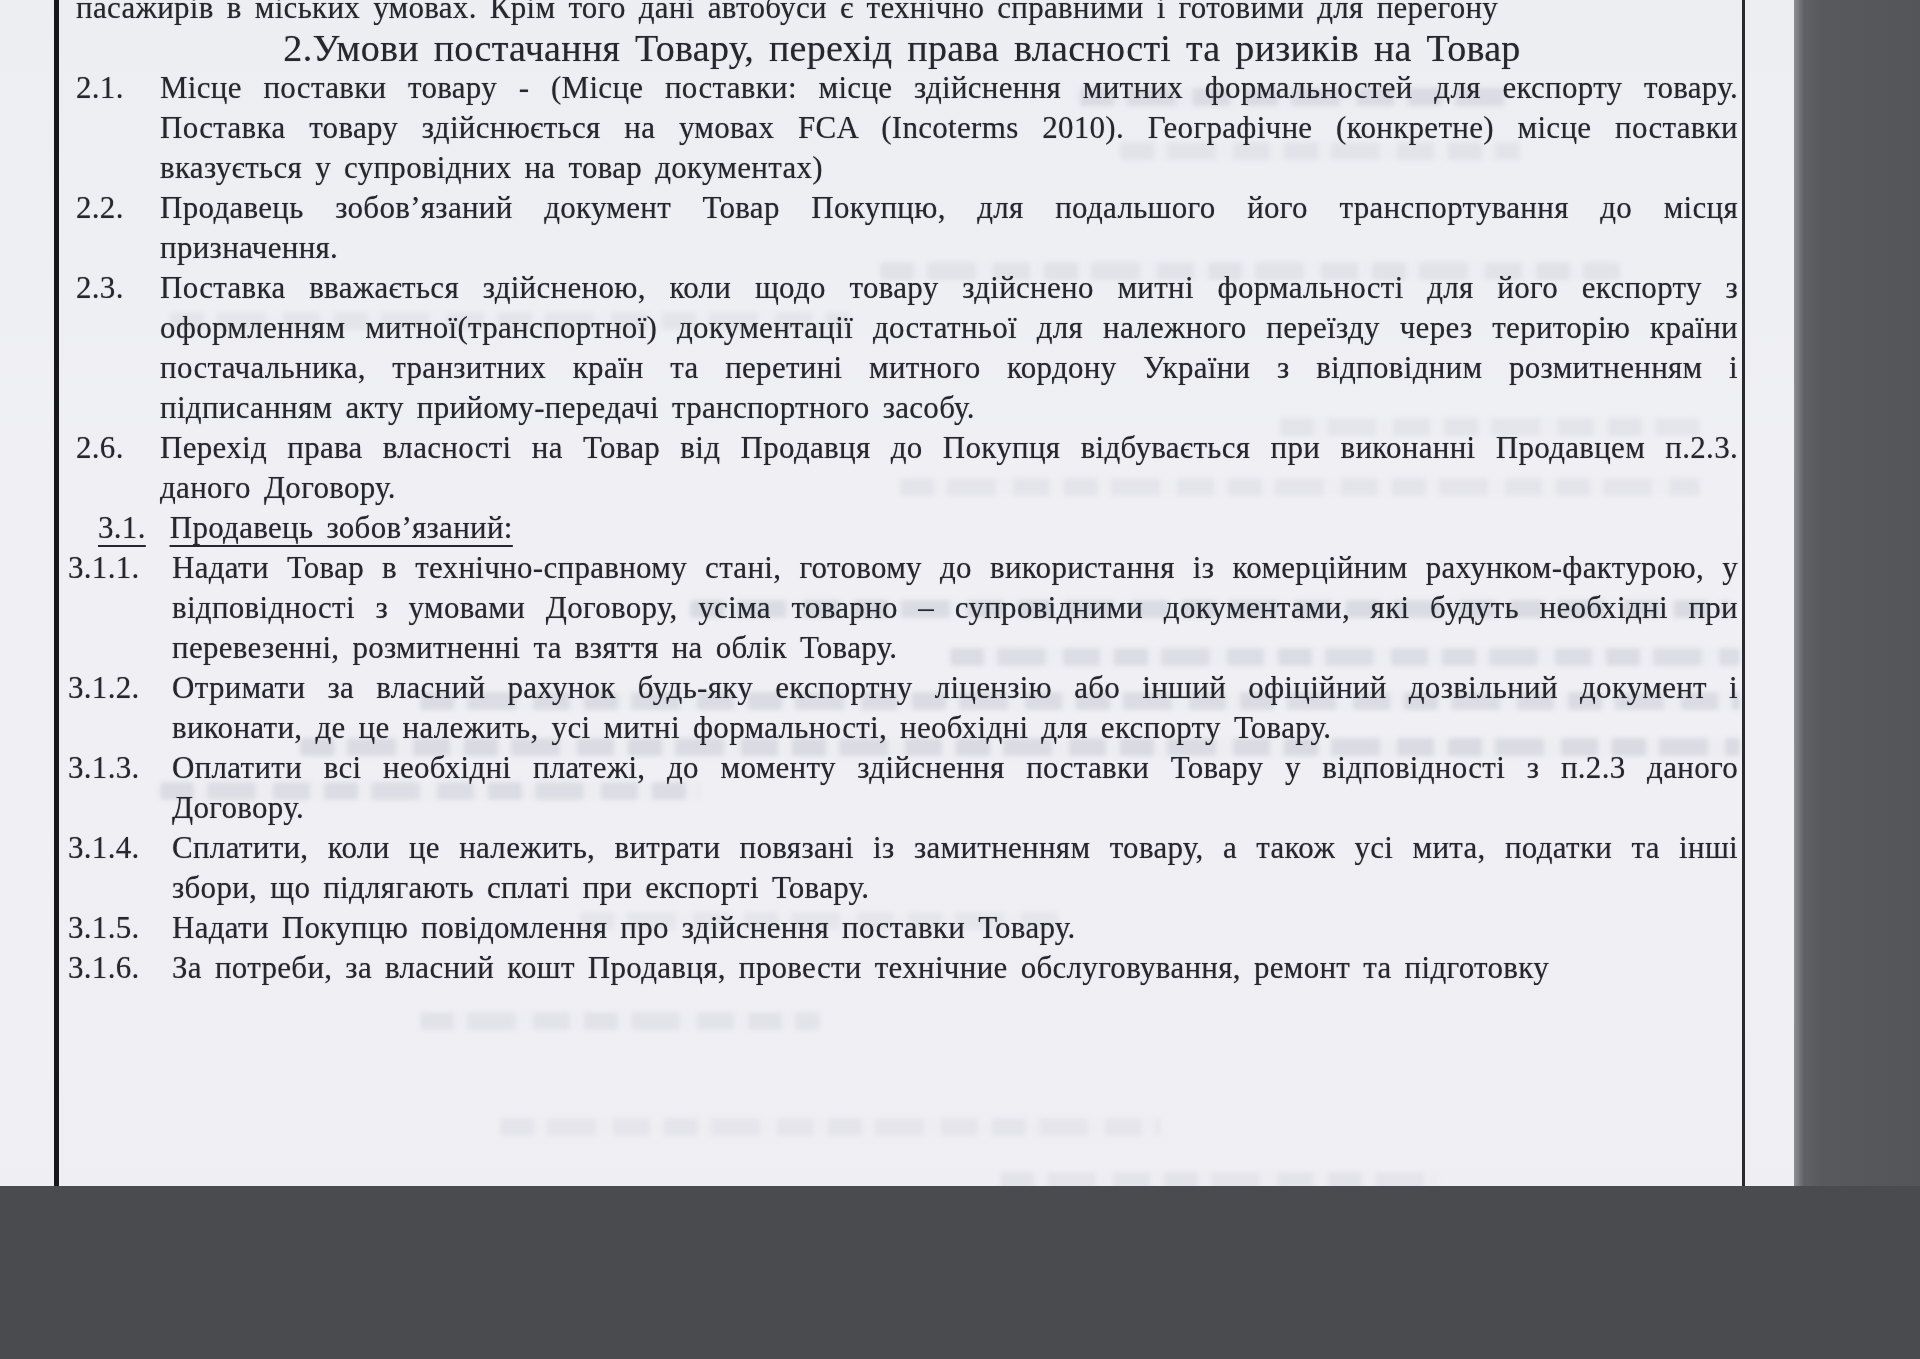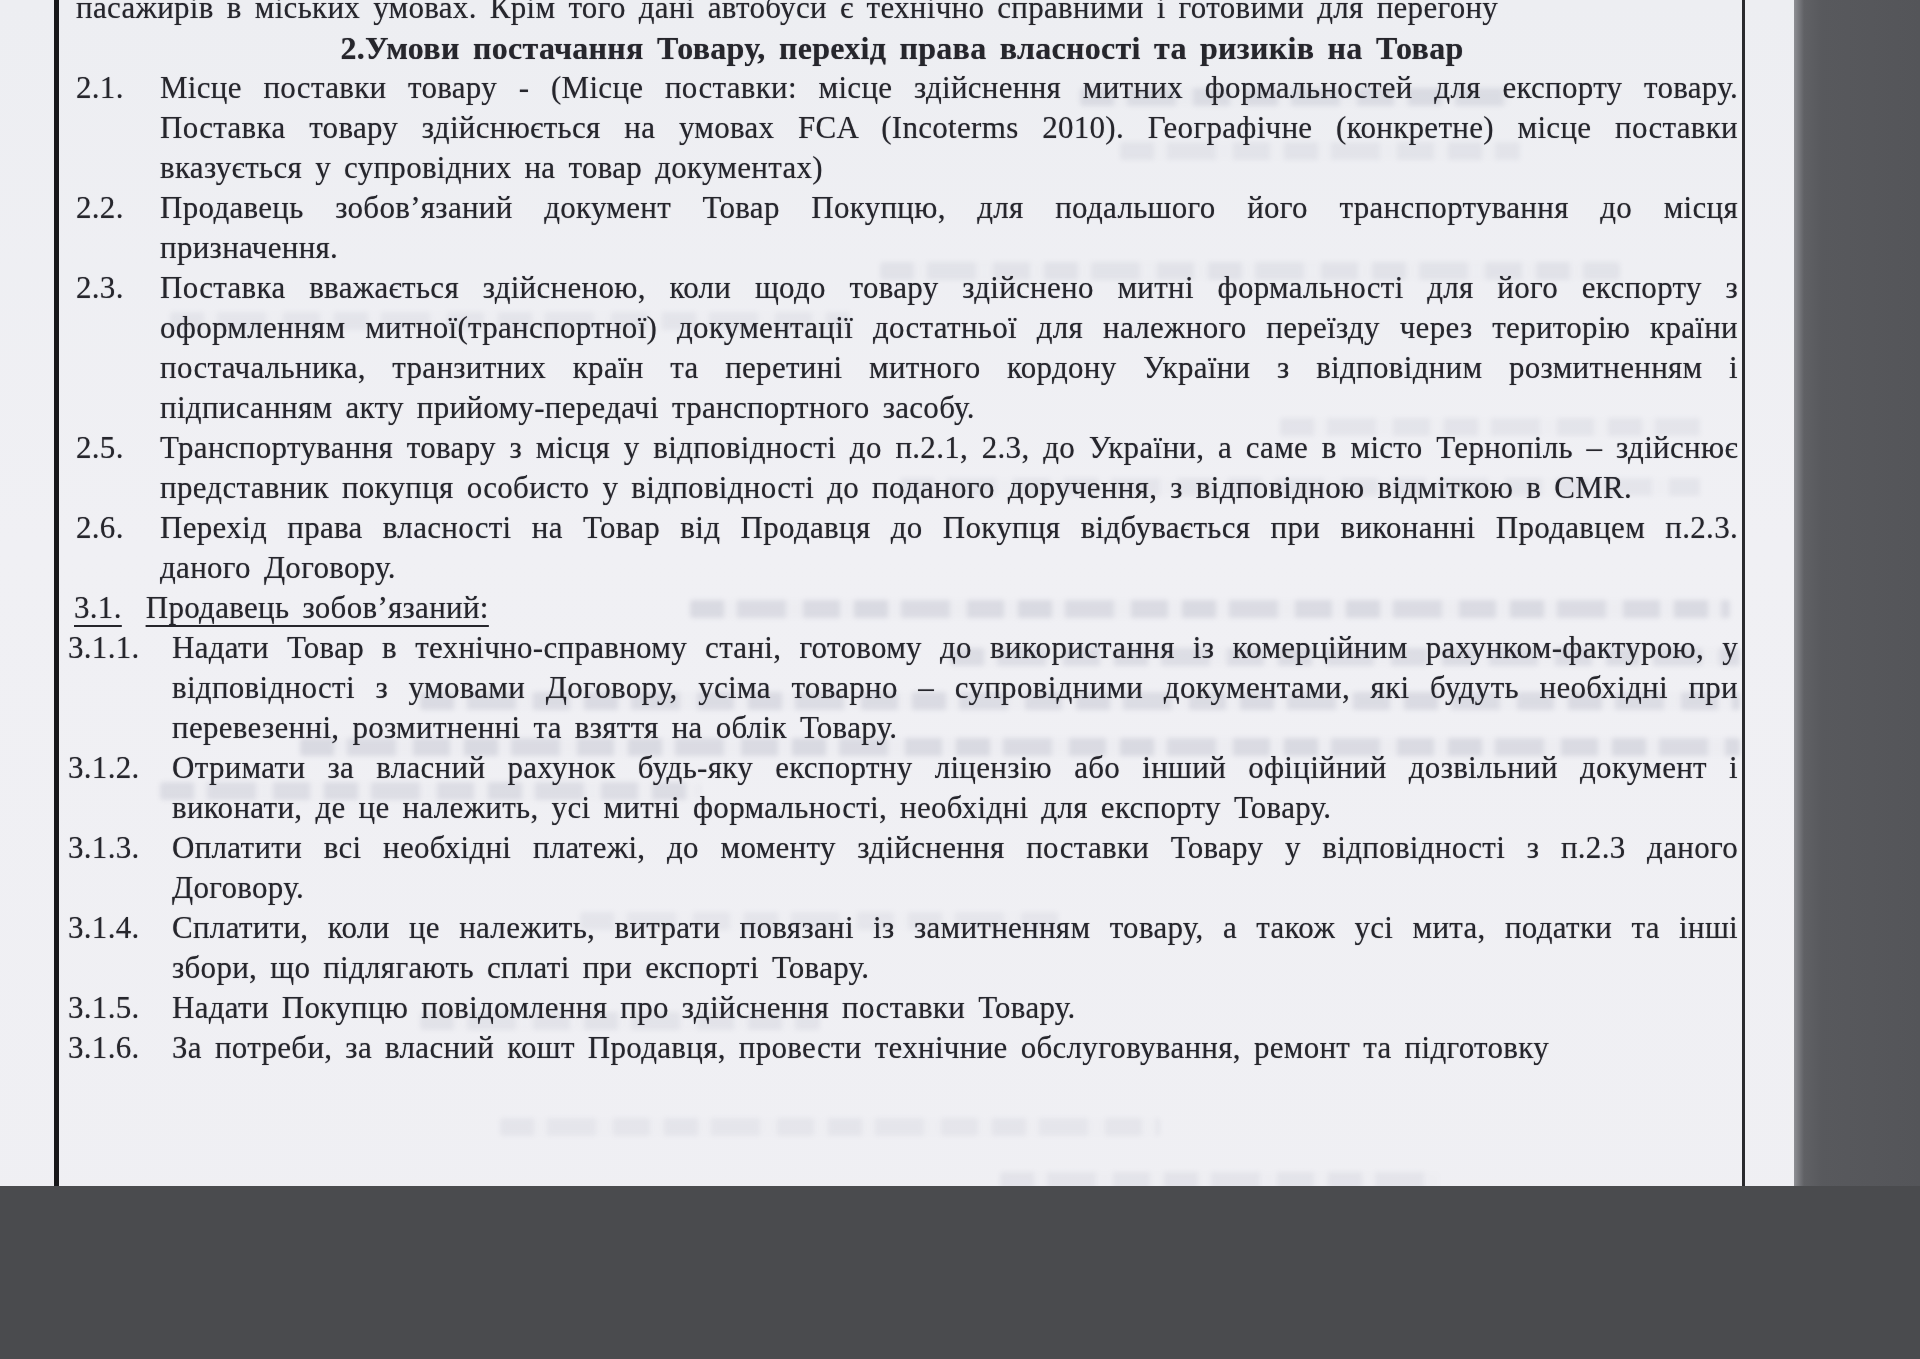--- a/index.html
+++ b/index.html
@@ -40,34 +40,34 @@
     font-size: 31px;
     line-height: 40px;
     letter-spacing: 0.3px;
     word-spacing: 5px;
     text-shadow: 0 0 1px rgba(40,40,55,0.55);
   }
   .top-fragment { margin-top: -12px; }
   .tl1 { padding-left: 10px; white-space: nowrap; }
   .tl2 { padding-left: 94px; }
   .heading {
-    font-weight: bold;
+    font-weight: normal;
     text-align: center;
-    font-size: 32px;
+    font-size: 38px;
   }
   .clause { display: flex; }
   .clause .num {
     flex: none;
     width: 94px;
     padding-left: 10px;
     box-sizing: border-box;
   }
   .clause.c3 .num { width: 106px; padding-left: 2px; }
   .clause .txt { flex: 1; text-align: justify; }
-  .sub { padding-left: 8px; }
+  .sub { padding-left: 8px; margin-left: 24px; }
   .sub .u {
     text-decoration: underline;
     text-decoration-thickness: 2px;
     text-underline-offset: 7px;
   }
   .sub .sub-num { padding-right: 24px; }
   .smudge {
     position: absolute;
     height: 18px;
     z-index: 1;
@@ -125,24 +125,20 @@
     </div>
     <div class="clause">
       <div class="num">2.2.</div>
       <div class="txt">Продавець зобов’язаний документ Товар Покупцю, для подальшого його транспортування до місця призначення.</div>
     </div>
     <div class="clause">
       <div class="num">2.3.</div>
       <div class="txt">Поставка вважається здійсненою, коли щодо товару здійснено митні формальності для його експорту з оформленням митної(транспортної) документації достатньої для належного переїзду через територію країни постачальника, транзитних країн та перетині митного кордону України з відповідним розмитненням і підписанням акту прийому-передачі транспортного засобу.</div>
     </div>
     <div class="clause">
-      <div class="num">2.5.</div>
-      <div class="txt">Транспортування товару з місця у відповідності до п.2.1, 2.3, до України, а саме в місто Тернопіль – здійснює представник покупця особисто у відповідності до поданого доручення, з відповідною відміткою в CMR.</div>
-    </div>
-    <div class="clause">
       <div class="num">2.6.</div>
       <div class="txt">Перехід права власності на Товар від Продавця до Покупця відбувається при виконанні Продавцем п.2.3. даного Договору.</div>
     </div>
 
 
     <div class="sub">
       <span class="u"><span class="sub-num">3.1.</span><span>Продавець зобов’язаний:</span></span>
     </div>
 
     <div class="clause c3">

